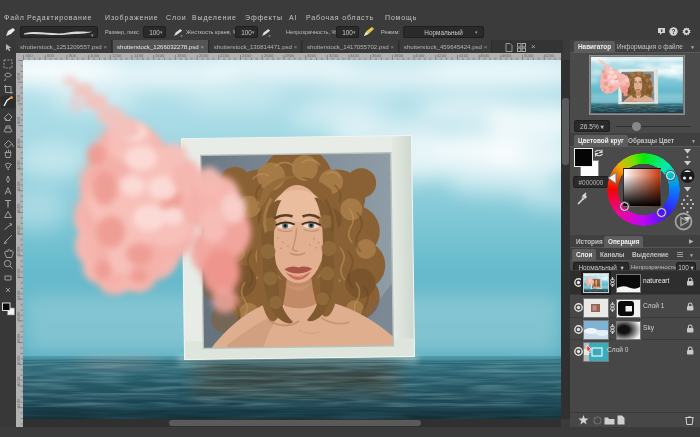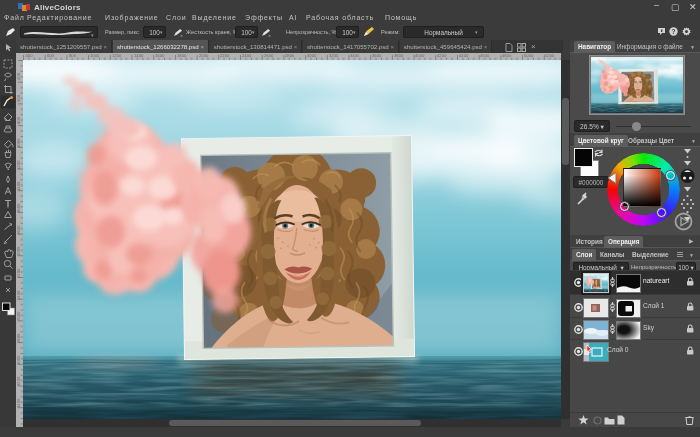--- a/index.html
+++ b/index.html
@@ -55,31 +55,20 @@
 .lmask{left:46px;width:25px;height:19px;border:1px solid #777;}
 .lmask svg{position:static;}
 .lnk{left:40px;width:5px;height:12px;}
 .lname{left:73px;font-size:6.6px;color:#d2d2d2;}
 .lock{left:116px;width:8px;height:9px;}
 </style>
 </head>
 <body>
 <div id="app">
 
-  <div id="titlebar">
-    <svg style="left:18px;top:3px" width="13" height="9" viewBox="0 0 13 9">
-      <rect x="0" y="0" width="5" height="6" fill="#2f6fb8"></rect>
-      <rect x="4" y="2" width="5" height="6" fill="#e0862c"></rect>
-      <rect x="8" y="1" width="4" height="6" fill="#c33a2e"></rect>
-    </svg>
-    <span id="ttl">AliveColors</span>
-    <span class="winbtn" style="left:654px;top:1px;">–</span>
-    <span class="winbtn" style="left:671px;">▢</span>
-    <span class="winbtn" style="left:689px;">✕</span>
-  </div>
 
   <div id="menubar">
     <span style="left:4px">Файл</span>
     <span style="left:27px">Редактирование</span>
     <span style="left:105px">Изображение</span>
     <span style="left:166px">Слои</span>
     <span style="left:192px">Выделение</span>
     <span style="left:245px">Эффекты</span>
     <span style="left:289px">AI</span>
     <span style="left:306px">Рабочая область</span>

